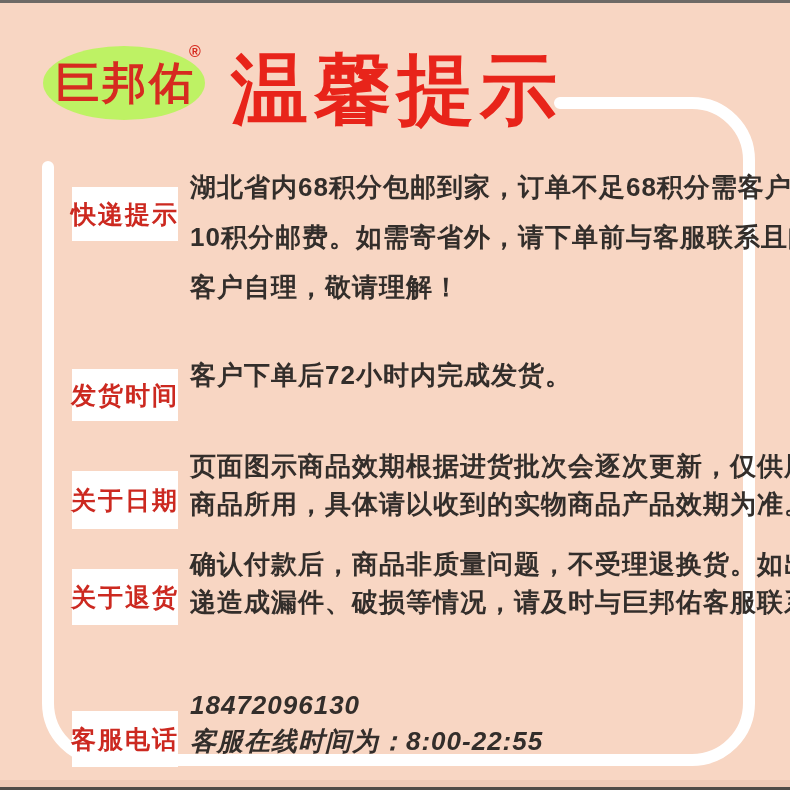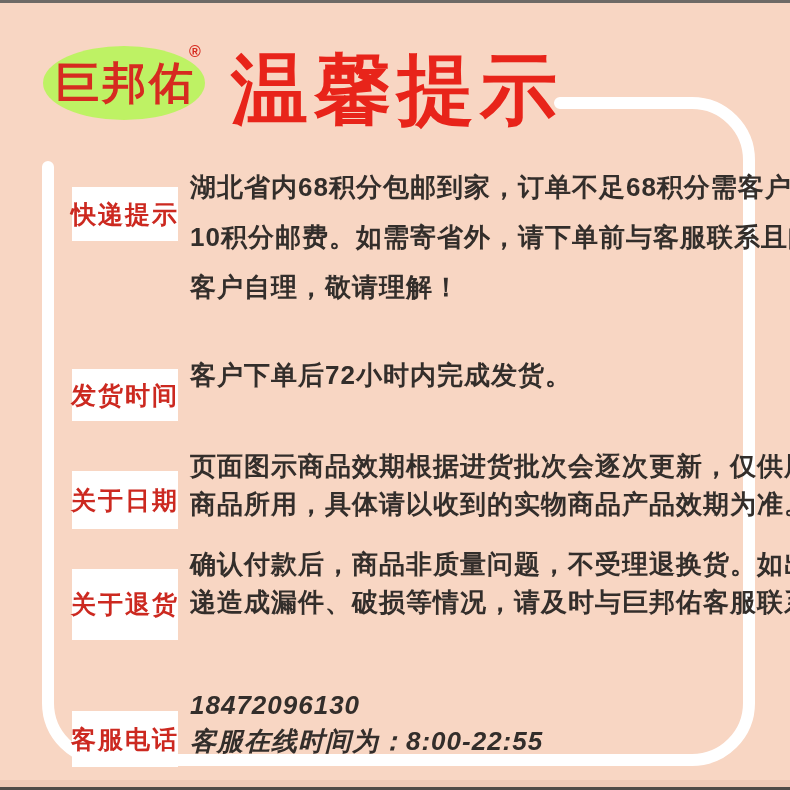--- a/index.html
+++ b/index.html
@@ -55,21 +55,21 @@
     white-space:nowrap;
   }
   .body-text .line{display:block;}
   
   .lb-1{top:163px;height:54px;}
   .bt-1{top:162px;}  .bt-1 .line{line-height:50px;}
   .lb-2{top:345px;height:52px;}
   .bt-2{top:350px;}  .bt-2 .line{line-height:50px;}
   .lb-3{top:447px;height:58px;}
   .bt-3{top:447px;}  .bt-3 .line{line-height:38px;}
-  .lb-4{top:545px;height:71px;}
+  .lb-4{top:545px;height:56px;}
   .bt-4{top:545px;}  .bt-4 .line{line-height:38px;}
   .lb-5{top:687px;height:56px;}
   .bt-5{top:687px;}  .bt-5 .line{line-height:36px;font-style:italic;}
 </style>
 </head>
 <body>
 
 <div class="edge-line-top"></div>
 
 <svg class="frame-svg" width="790" height="790" viewBox="0 0 790 790">

